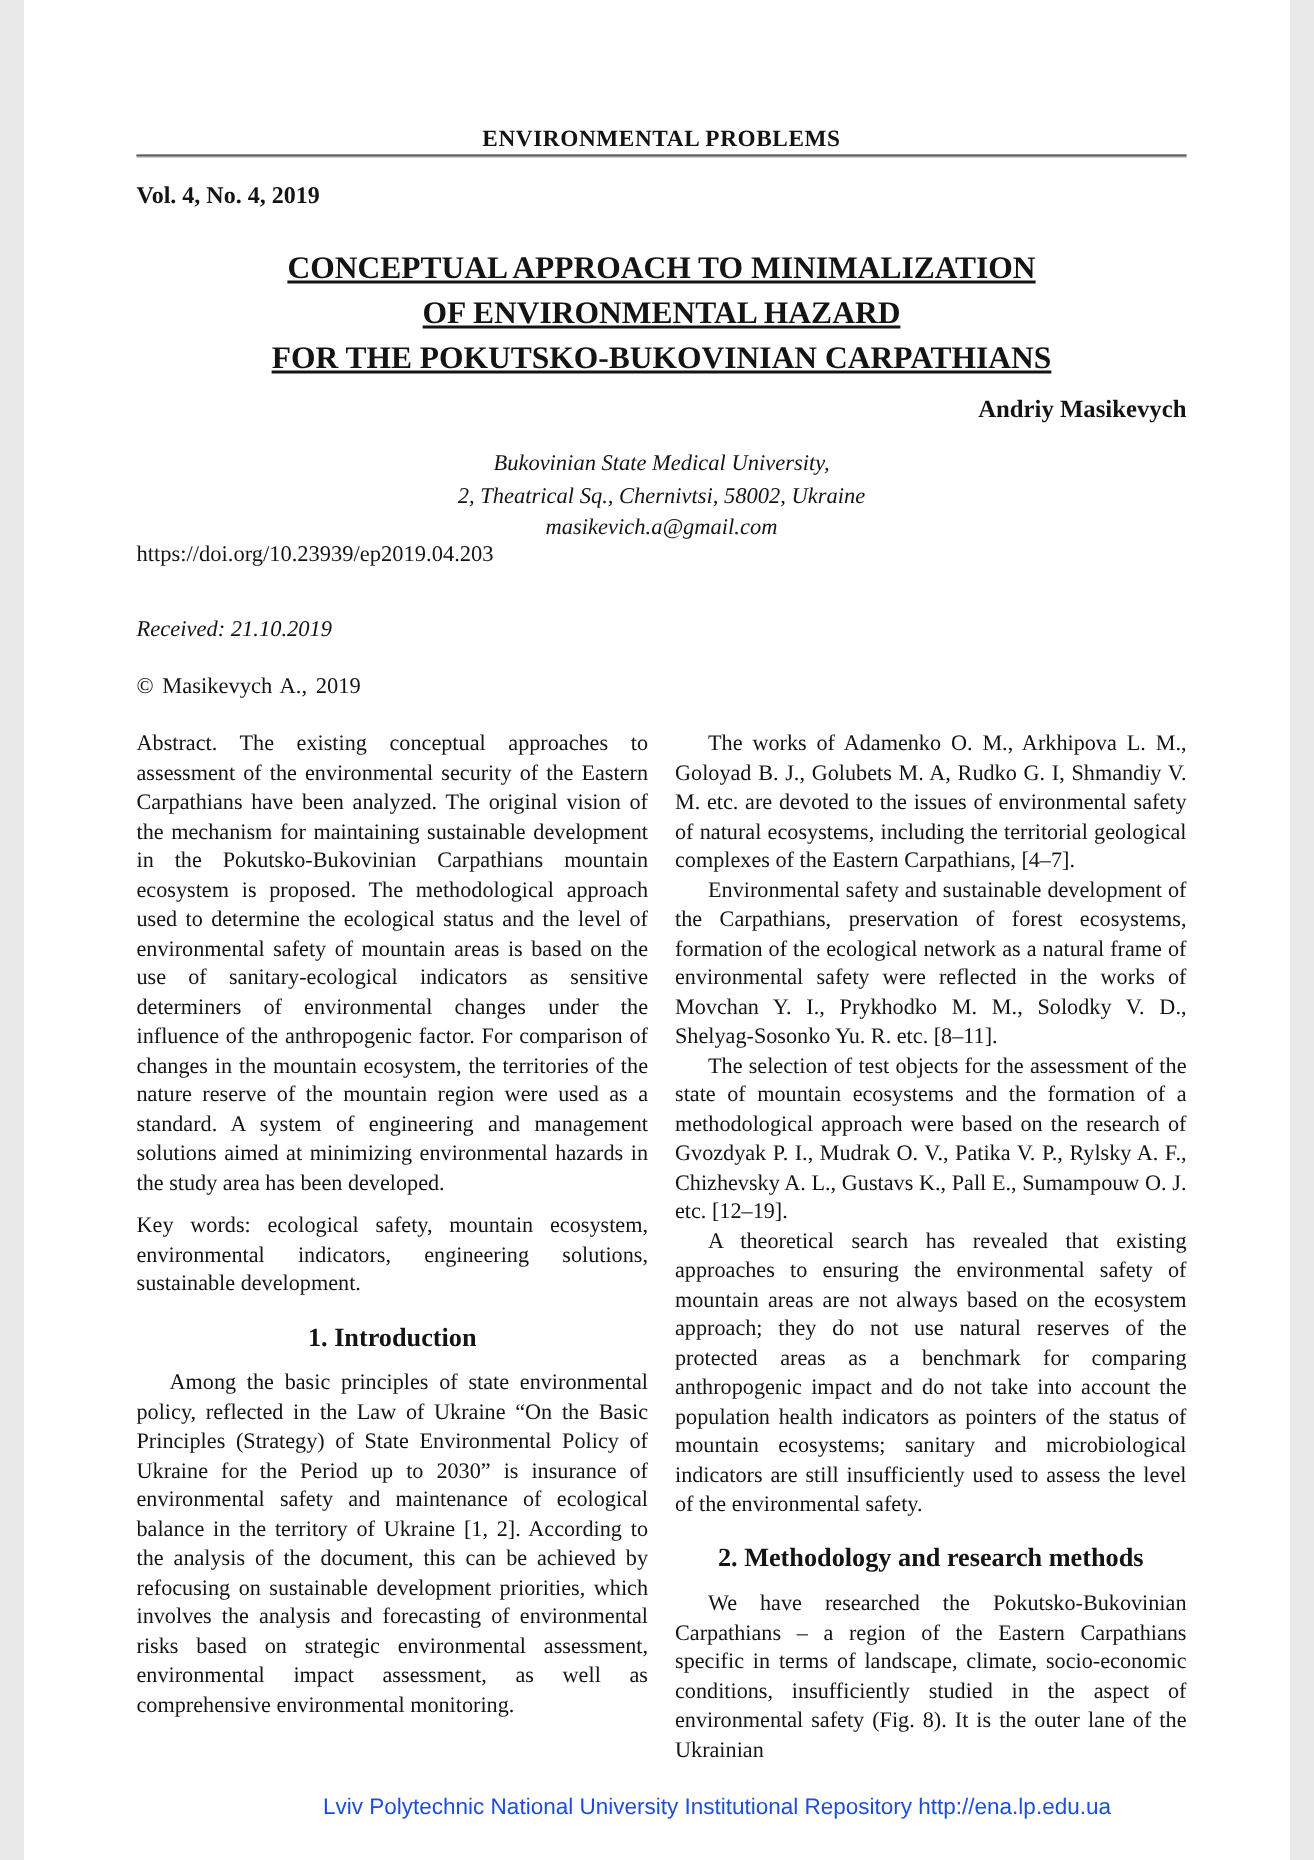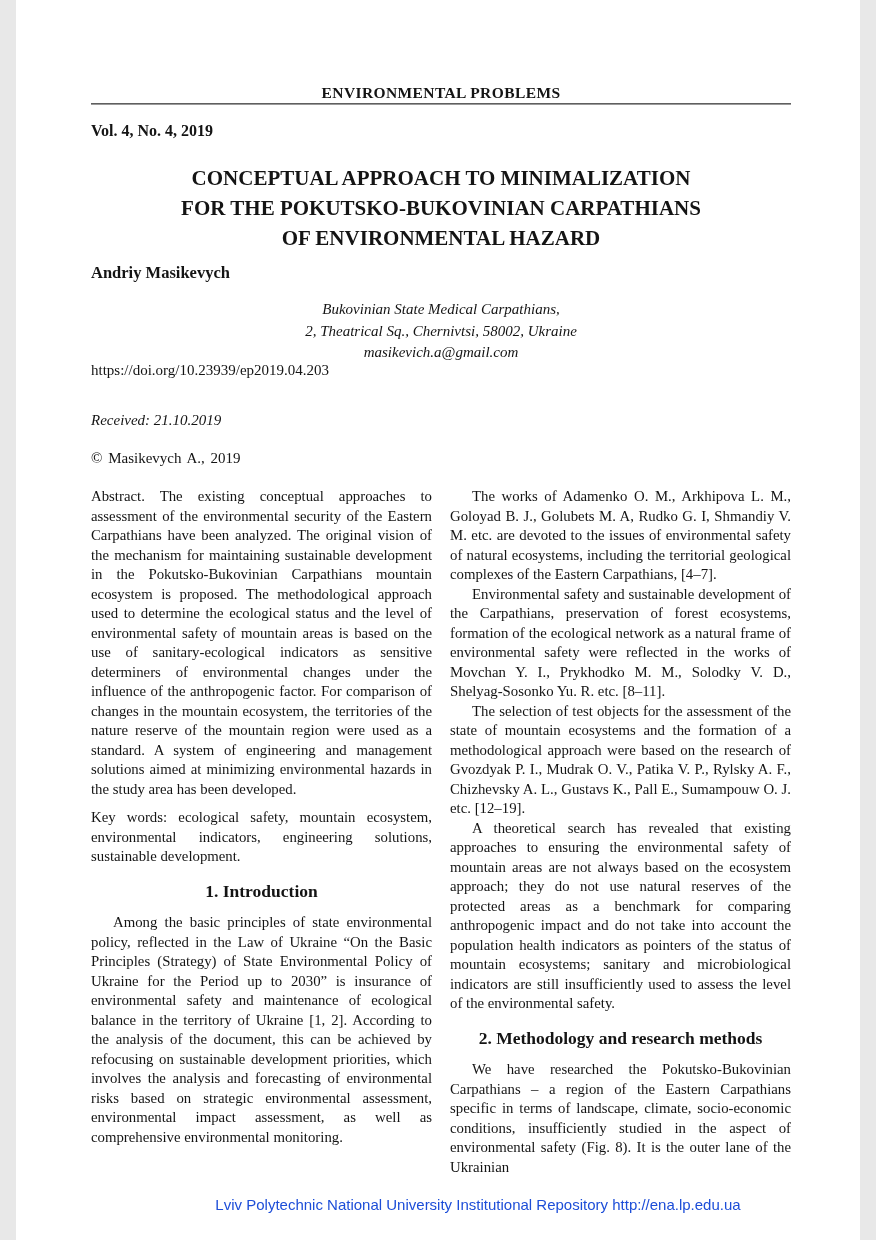--- a/index.html
+++ b/index.html
@@ -35,25 +35,26 @@
     font-weight: bold;
     font-size: 16px;
   }
   .paper-title {
     position: absolute;
     top: 163px; left: 75px; width: 700px;
     text-align: center;
     font-weight: bold;
     font-size: 21px;
     line-height: 30px;
+    text-decoration: underline;
   }
   .author-name {
     position: absolute;
     top: 263px; left: 75px; width: 700px;
-    text-align: left;
+    text-align: right;
     font-weight: bold;
     font-size: 16.5px;
   }
   .affiliation {
     position: absolute;
     top: 299px; left: 75px; width: 700px;
     text-align: center;
     font-style: italic;
     font-size: 15px;
     line-height: 21.5px;
@@ -111,28 +112,28 @@
 
 <main class="page">
 
   <div class="journal-header">ENVIRONMENTAL PROBLEMS</div>
   <div class="header-rule"></div>
 
   <div class="volume-line">Vol. 4, No. 4, 2019</div>
 
   <h1 class="paper-title">
     <div>CONCEPTUAL APPROACH TO MINIMALIZATION</div>
+    <div>OF ENVIRONMENTAL HAZARD</div>
     <div>FOR THE POKUTSKO-BUKOVINIAN CARPATHIANS</div>
-    <div>OF ENVIRONMENTAL HAZARD</div>
   </h1>
 
   <div class="author-name">Andriy Masikevych</div>
 
   <div class="affiliation">
-    <div>Bukovinian State Medical Carpathians,</div>
+    <div>Bukovinian State Medical University,</div>
     <div>2, Theatrical Sq., Chernivtsi, 58002, Ukraine</div>
     <div>masikevich.a@gmail.com</div>
   </div>
 
   <div class="doi-line">https://doi.org/10.23939/ep2019.04.203</div>
   <div class="received-line">Received: 21.10.2019</div>
   <div class="copyright-line">©  Masikevych  A., 2019</div>
 
   <section class="column col-left">
     <p><span class="bold">Abstract.</span><span> The existing conceptual approaches to assessment of the environmental security of the Eastern Carpathians have been analyzed. The original vision of the mechanism for maintaining sustainable development in the Pokutsko-Bukovinian Carpathians mountain ecosystem is proposed. The methodological approach used to determine the ecological status and the level of environmental safety of mountain areas is based on the use of sanitary-ecological indicators as sensitive determiners of environmental changes under the influence of the anthropogenic factor. For comparison of changes in the mountain ecosystem, the territories of the nature reserve of the mountain region were used as a standard. A system of engineering and management solutions aimed at minimizing environmental hazards in the study area has been developed.</span></p>

